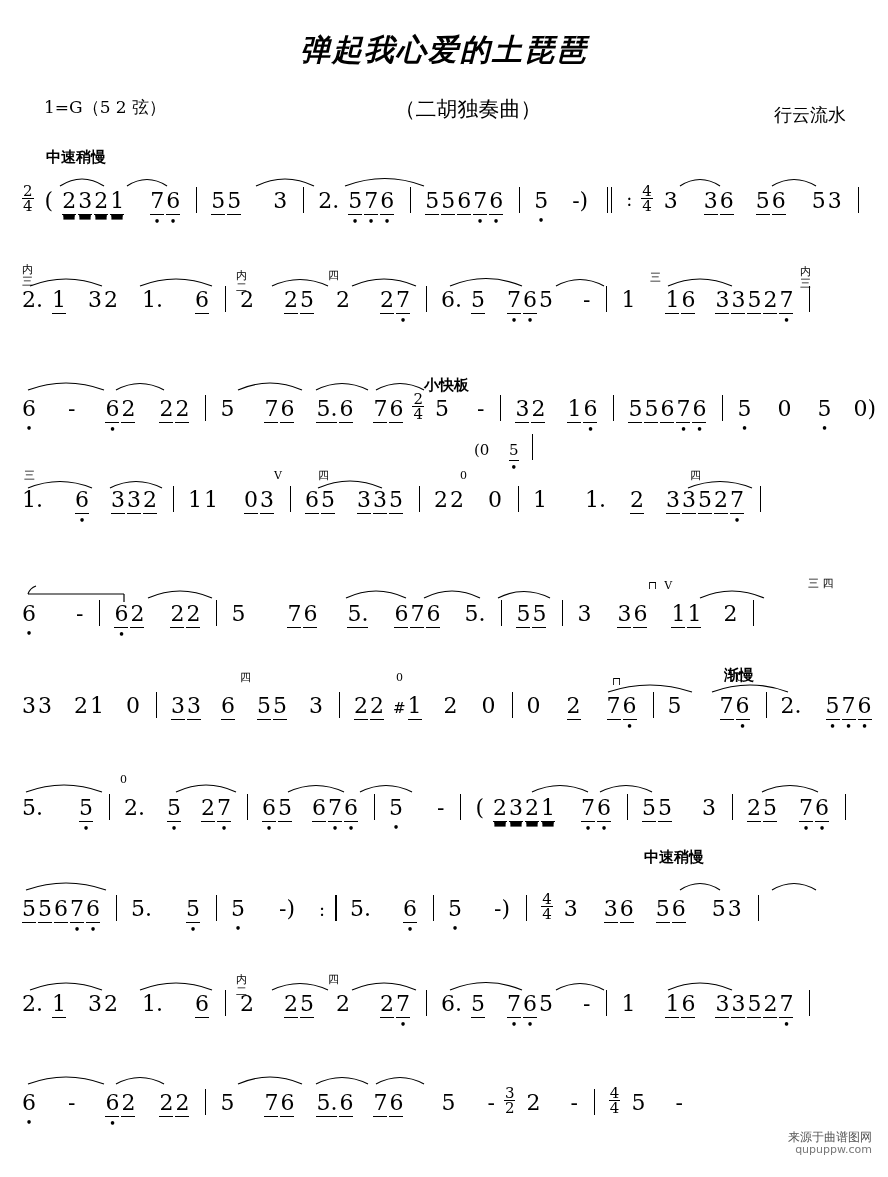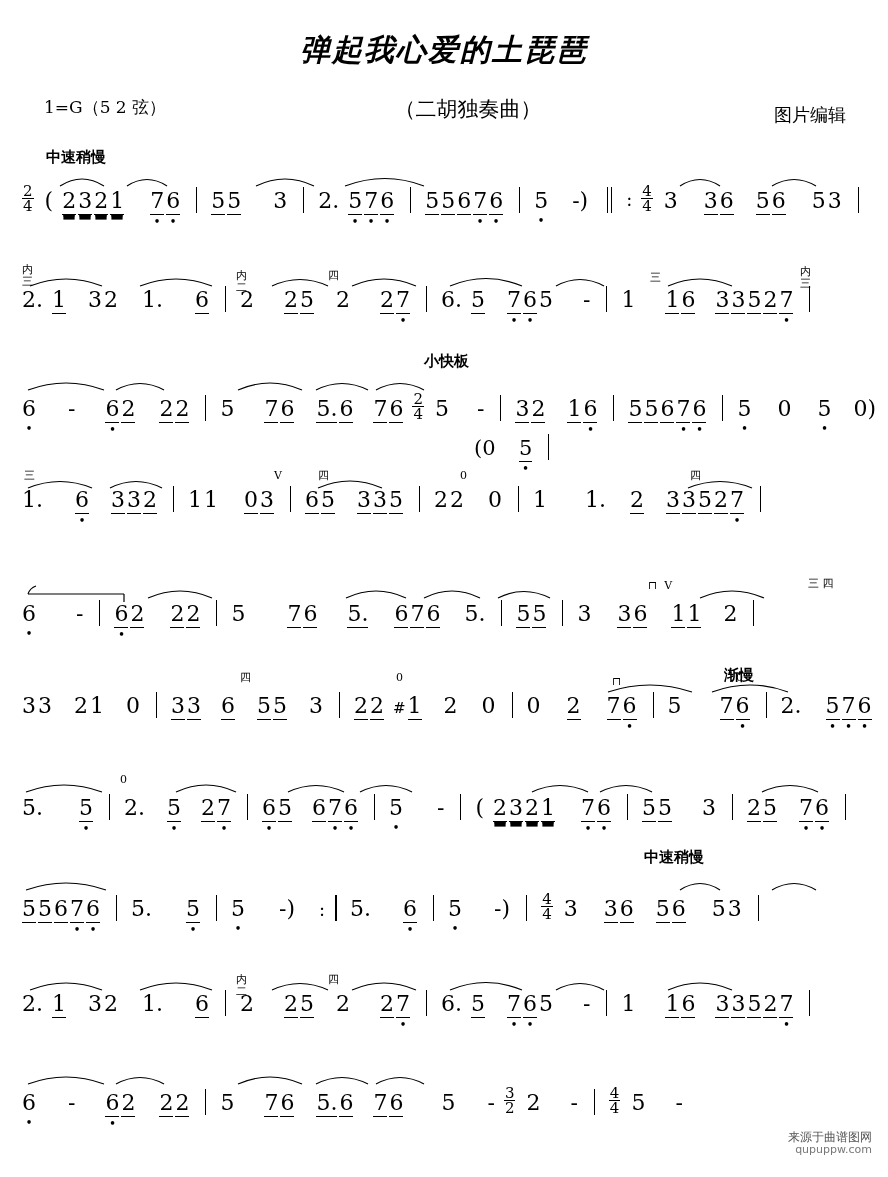--- a/index.html
+++ b/index.html
@@ -173,24 +173,24 @@
   }
 </style>
 </head>
 <body>
 
 <div class="sheet">
 
   <div class="title">弹起我心爱的土琵琶</div>
   <div class="subtitle">（二胡独奏曲）</div>
   <div class="key-sig">1=G（5 2 弦）</div>
-  <div class="composer">图片编辑</div>
+  <div class="composer">行云流水</div>
 
   <div class="tempo" style="top:148px;left:46px;">中速稍慢</div>
-  <div class="tempo" style="top:352px;left:424px;">小快板</div>
+  <div class="tempo" style="top:376px;left:424px;">小快板</div>
   <div class="tempo" style="top:666px;left:724px;">渐慢</div>
   <div class="tempo" style="top:848px;left:644px;">中速稍慢</div>
 
   <div class="line" style="top:170px;">
     <svg class="slur-layer" width="888" height="60">
       <path d="M60 16 Q 82 2 104 16" fill="none" stroke="#000" stroke-width="1.2"></path>
       <path d="M127 16 Q 147 3 167 16" fill="none" stroke="#000" stroke-width="1.2"></path>
       <path d="M256 16 Q 285 2 314 16" fill="none" stroke="#000" stroke-width="1.2"></path>
       <path d="M345 16 Q 385 1 424 16" fill="none" stroke="#000" stroke-width="1.2"></path>
       <path d="M680 16 Q 700 3 720 16" fill="none" stroke="#000" stroke-width="1.2"></path>
@@ -315,21 +315,21 @@
       <span class="bar"></span>
       <span class="n dotd">5</span>
       <span style="display:inline-block;width:10px"></span>
       <span class="n">0</span>
       <span style="display:inline-block;width:10px"></span>
       <span class="n dotd">5</span>
       <span style="display:inline-block;width:6px"></span>
       <span class="n">0)</span>
       
     </div>
-    <div class="notes" style="top:62px;left:474px;font-size:21px">
+    <div class="notes" style="top:62px;left:474px;font-size:15px">
       <span class="n">(0</span>
       <span style="display:inline-block;width:8px"></span>
       <span class="n b1 dotd">5</span>
       <span class="bar"></span>
     </div>
   </div>
 
   <div class="line" style="top:470px;">
     <div class="mark" style="top:0px;left:24px;">三</div>
     <div class="mark" style="top:0px;left:274px;">V</div>

